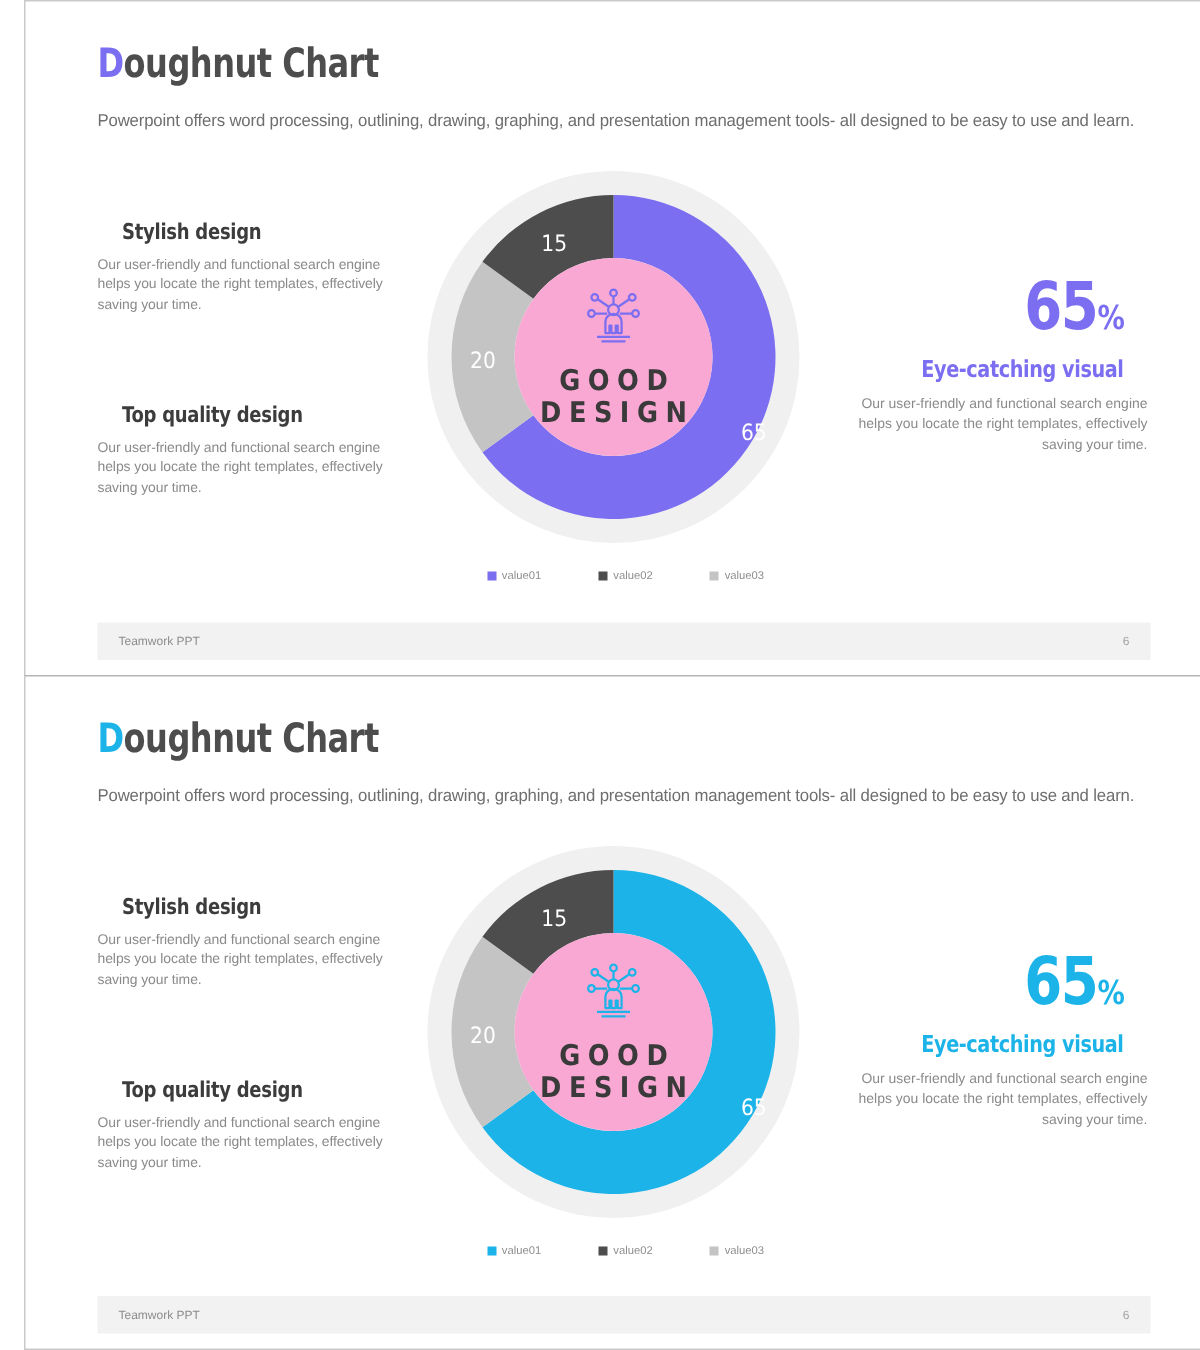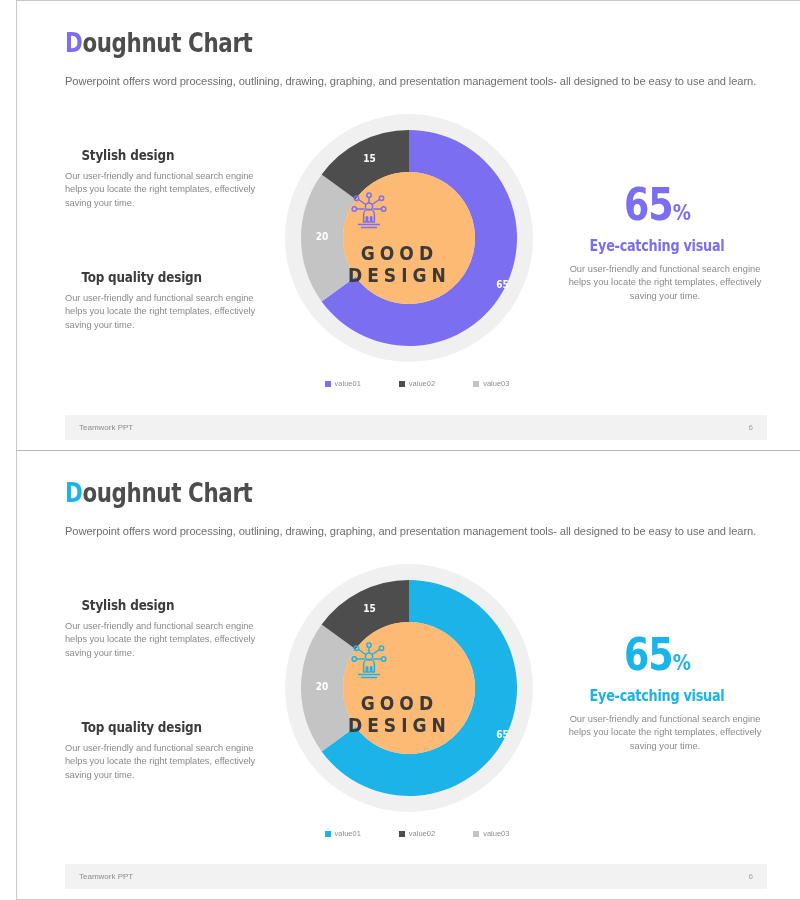--- a/index.html
+++ b/index.html
@@ -85,21 +85,21 @@
     color: #8a8a8a;
     letter-spacing: -0.05px;
   }
 
   
   .right-block {
     position: absolute;
     left: 548px;
     top: 182px;
     width: 200px;
-    text-align: center;
+    text-align: right;
   }
   .big-pct {
     font-size: 44px;
     font-weight: bold;
     line-height: 1;
     font-family: "DejaVu Sans Condensed", "Liberation Sans Narrow", "Liberation Sans", sans-serif;
     letter-spacing: -1px;
     transform: scaleX(0.92);
     transform-origin: left center;
   }
@@ -134,42 +134,42 @@
     width: 248px; height: 248px;
     border-radius: 50%;
     background: #f0f0f0;
   }
   .donut-svg { position: absolute; left: 0; top: 0; }
   .donut-center {
     position: absolute;
     left: 58px; top: 58px;
     width: 132px; height: 132px;
     border-radius: 50%;
-    background: #fdba74;
+    background: #f9a8d4;
     display: flex;
     flex-direction: column;
-    align-items: flex-start;
+    align-items: center;
     justify-content: center;
   }
   .center-icon { margin-bottom: 5px; }
   .center-text {
     text-align: center;
     font-family: "DejaVu Sans Condensed", "Liberation Sans Narrow", "Liberation Sans", sans-serif;
     font-weight: bold;
     font-size: 19px;
     color: #3a3a3a;
     letter-spacing: 5px;
     line-height: 1.12;
     text-indent: 5px;
   }
   .seg-label {
     position: absolute;
     color: #ffffff;
-    font-size: 10px;
-    font-weight: bold;
+    font-size: 15px;
+    font-weight: normal;
     font-family: "DejaVu Sans Condensed", "Liberation Sans Narrow", "Liberation Sans", sans-serif;
   }
 
   
   .legend {
     position: absolute;
     top: 378px;
     left: 0;
     width: 800px;
     display: flex;

